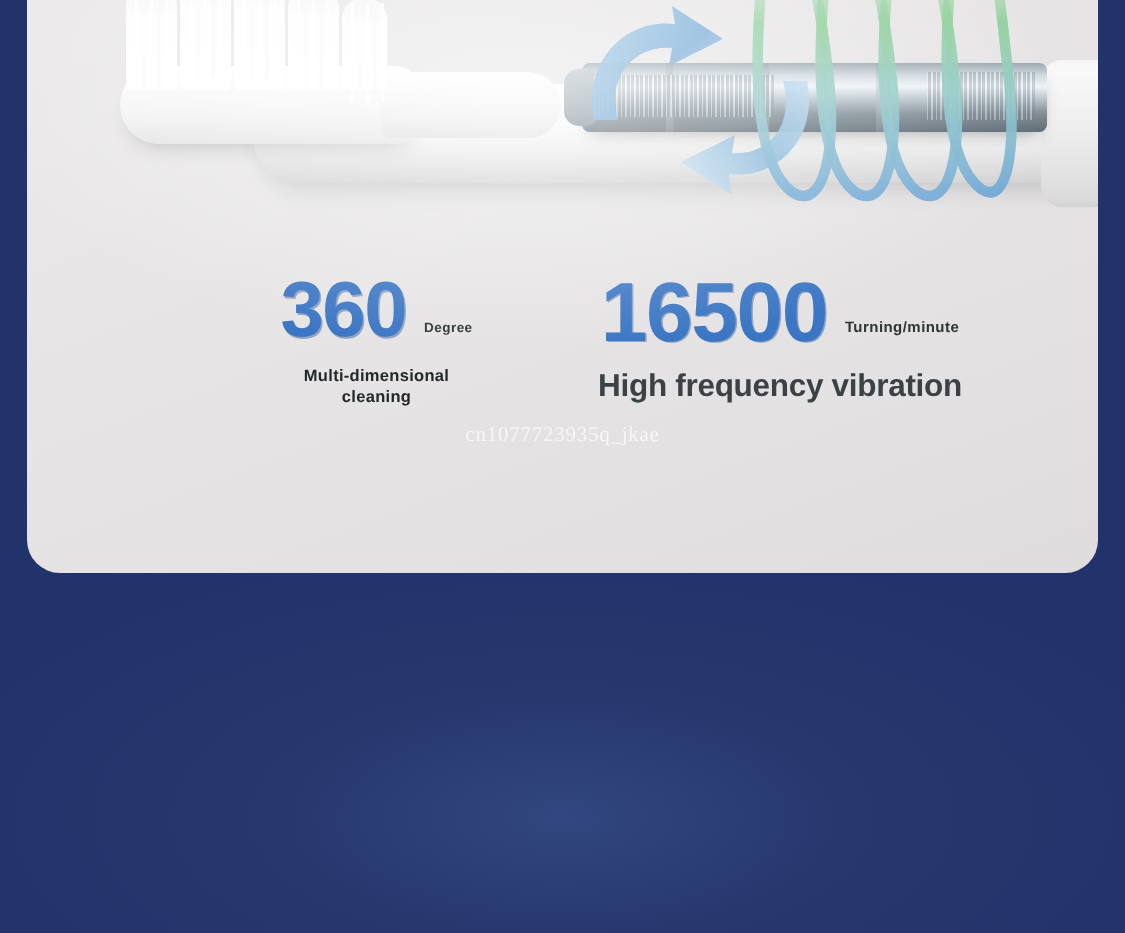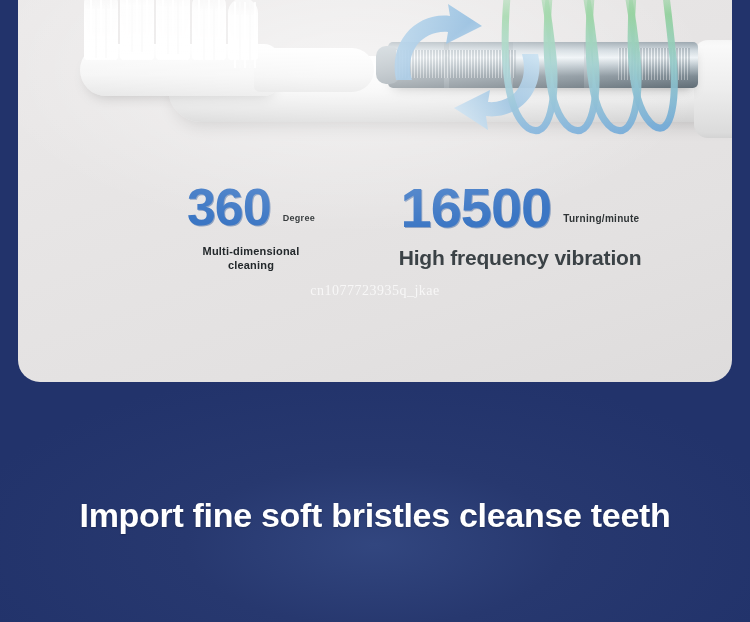--- a/index.html
+++ b/index.html
@@ -241,16 +241,15 @@
           <div class="unit unit-b">Turning/minute</div>
         </div>
         <div class="cap-b">High frequency vibration</div>
       </div>
 
       <div class="wm wm2" style="left:0;top:109px;width:714px;text-align:center;">cn1077723935q_jkae</div>
     </div>
   </div>
 
   <div class="headline">
-    <span>Import fine soft bristles cleanse teeth</span>
   </div>
 
 </div>
 
 </body></html>

